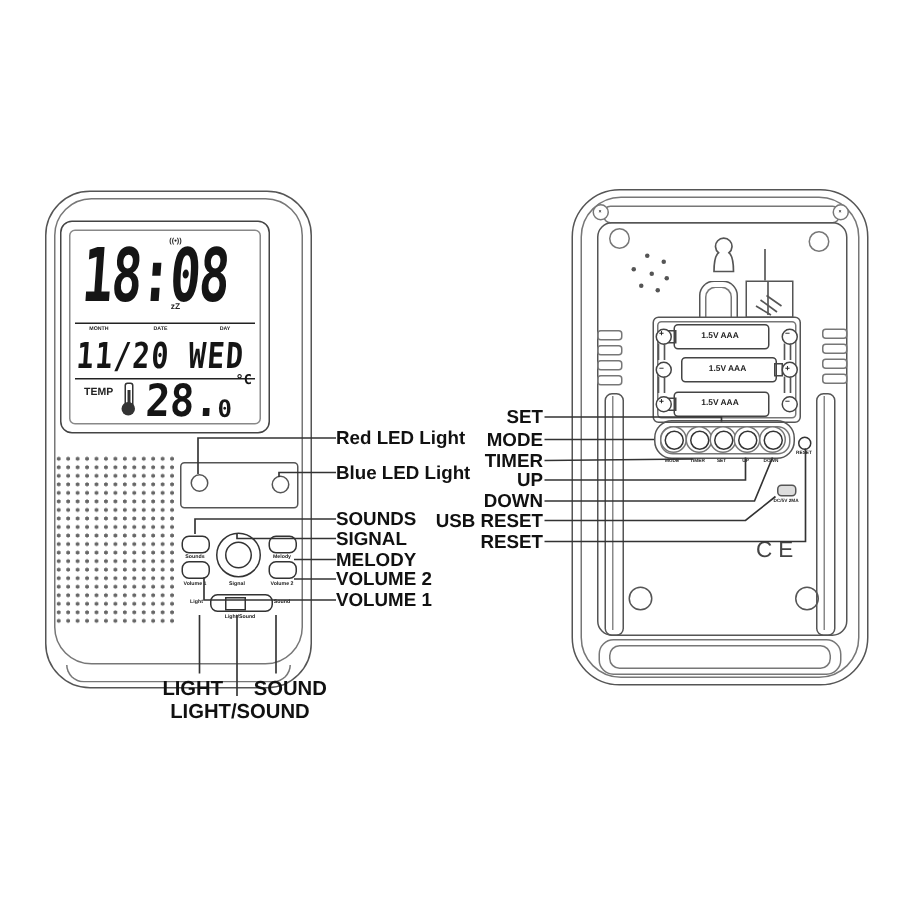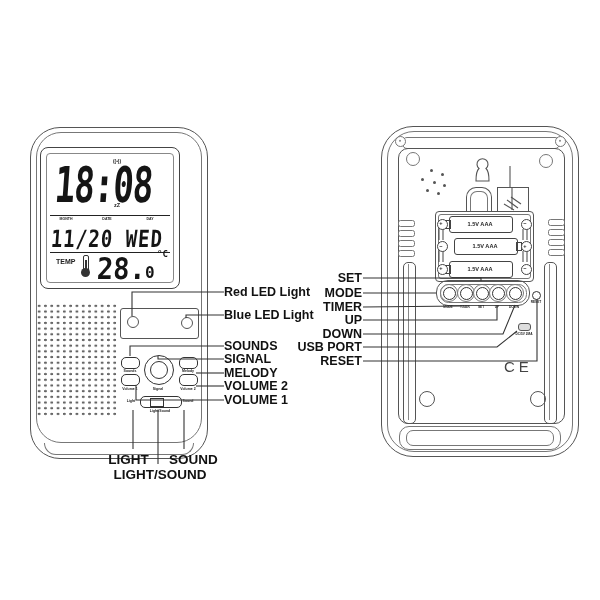--- a/index.html
+++ b/index.html
@@ -193,21 +193,21 @@
 
   <div class="blabel" style="left:128.5px;top:459px;">LIGHT</div>
   <div class="blabel" style="left:193.5px;top:459px;">SOUND</div>
   <div class="blabel" style="left:160px;top:474px;">LIGHT/SOUND</div>
 
   <div class="callout r" style="right:238px;top:278px;">SET</div>
   <div class="callout r" style="right:238px;top:293px;">MODE</div>
   <div class="callout r" style="right:238px;top:307px;">TIMER</div>
   <div class="callout r" style="right:238px;top:320px;">UP</div>
   <div class="callout r" style="right:238px;top:334px;">DOWN</div>
-  <div class="callout r" style="right:238px;top:347px;">USB PORT</div>
+  <div class="callout r" style="right:238px;top:347px;">USB RESET</div>
   <div class="callout r" style="right:238px;top:361px;">RESET</div>
 
   <svg width="600" height="600" viewBox="0 0 600 600">
     <g fill="none" stroke="#333" stroke-width="1.1">
 
       <polyline points="224,292 132,292 132,316"></polyline>
       <polyline points="224,315 186,315 186,318"></polyline>
       <polyline points="224,346 130,346 130,356"></polyline>
       <polyline points="224,359 158,359 158,356"></polyline>
       <line x1="224" y1="373" x2="196" y2="373"></line>

